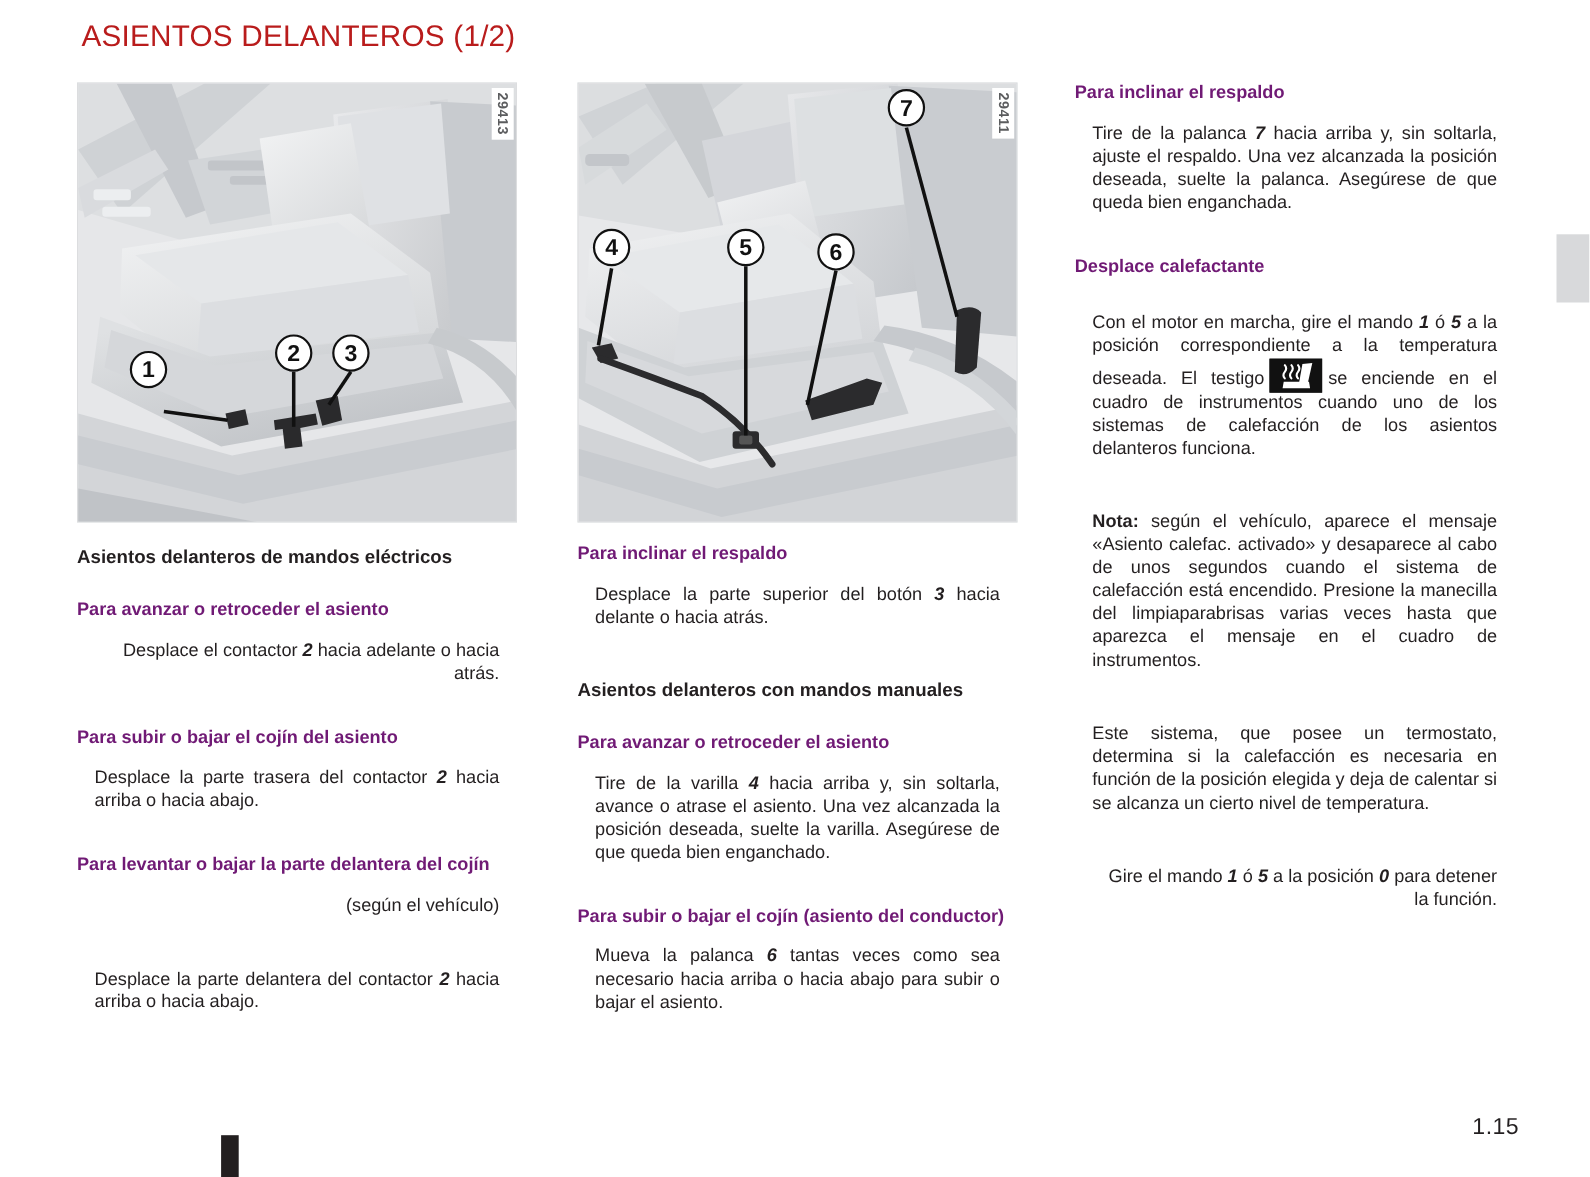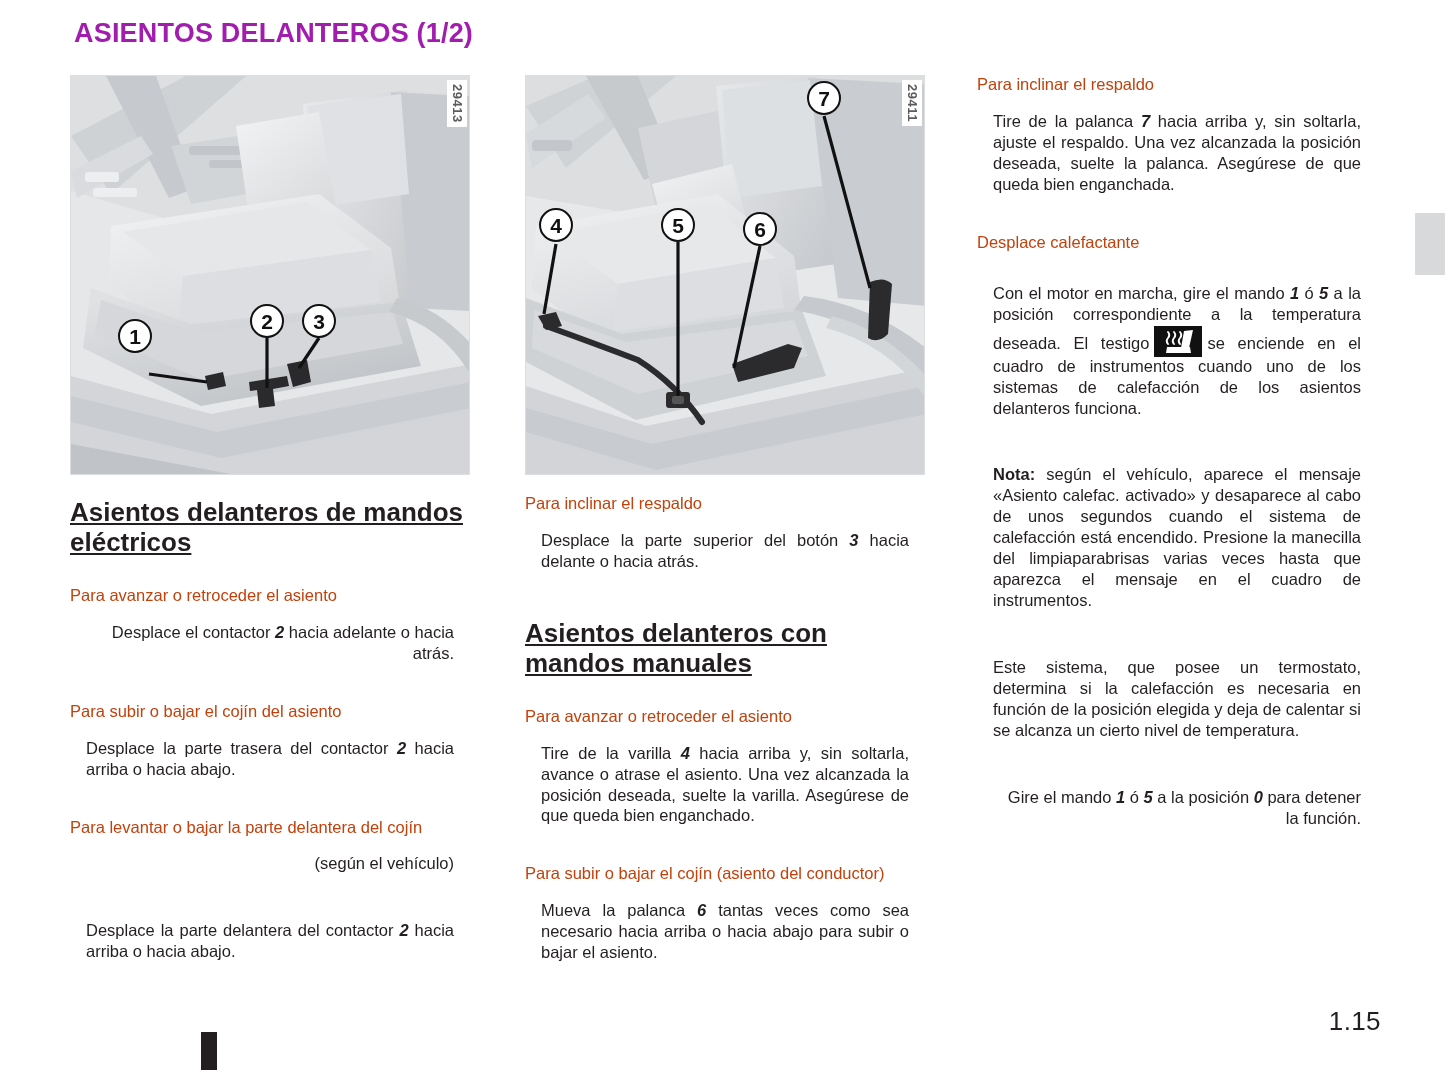--- a/index.html
+++ b/index.html
@@ -20,23 +20,23 @@
     position: absolute;
     inset: 0;
   }
 
   
   .page-title {
     position: absolute;
     left: 74px;
     top: 18px;
     font-size: 27px;
-    font-weight: bold;
+    font-weight: normal;
     letter-spacing: 0.2px;
-    color: #a21caf;
+    color: #b91c1c;
   }
 
   
   .col {
     position: absolute;
     top: 75px;
   }
   .col-1 { left: 70px;  width: 400px; }
   .col-2 { left: 525px; width: 400px; }
   .col-3 { left: 977px; width: 400px; }
@@ -85,33 +85,32 @@
     justify-content: center;
     font-size: 21px;
     font-weight: bold;
     color: #111111;
     z-index: 5;
     line-height: 1;
   }
 
   
   .sec-head {
-    font-size: 26px;
+    font-size: 17px;
     font-weight: bold;
     line-height: 1.17;
     margin: 0 0 14px 0;
     color: #231f20;
-    text-decoration: underline;
   }
   .sub-head {
     font-size: 16.5px;
-    font-weight: normal;
+    font-weight: bold;
     line-height: 1.21;
     margin: 0;
-    color: #c2410c;
+    color: #701a75;
   }
   p.body {
     font-size: 16.5px;
     line-height: 1.27;
     margin: 16px;
     color: #231f20;
     text-align: justify;
     text-justify: inter-word;
   }
   p.body.noj { text-align: right; }
@@ -131,21 +130,21 @@
     position: relative;
     top: 1px;
   }
   .heat-icon svg { display: block; }
 
   
   .page-number {
     position: absolute;
     right: 64px;
     bottom: 33px;
-    font-size: 26px;
+    font-size: 21px;
     color: #231f20;
     letter-spacing: 0.4px;
   }
   .section-tab {
     position: absolute;
     left: 201px;
     bottom: 0px;
     width: 16px;
     height: 38px;
     background: #231f20;

